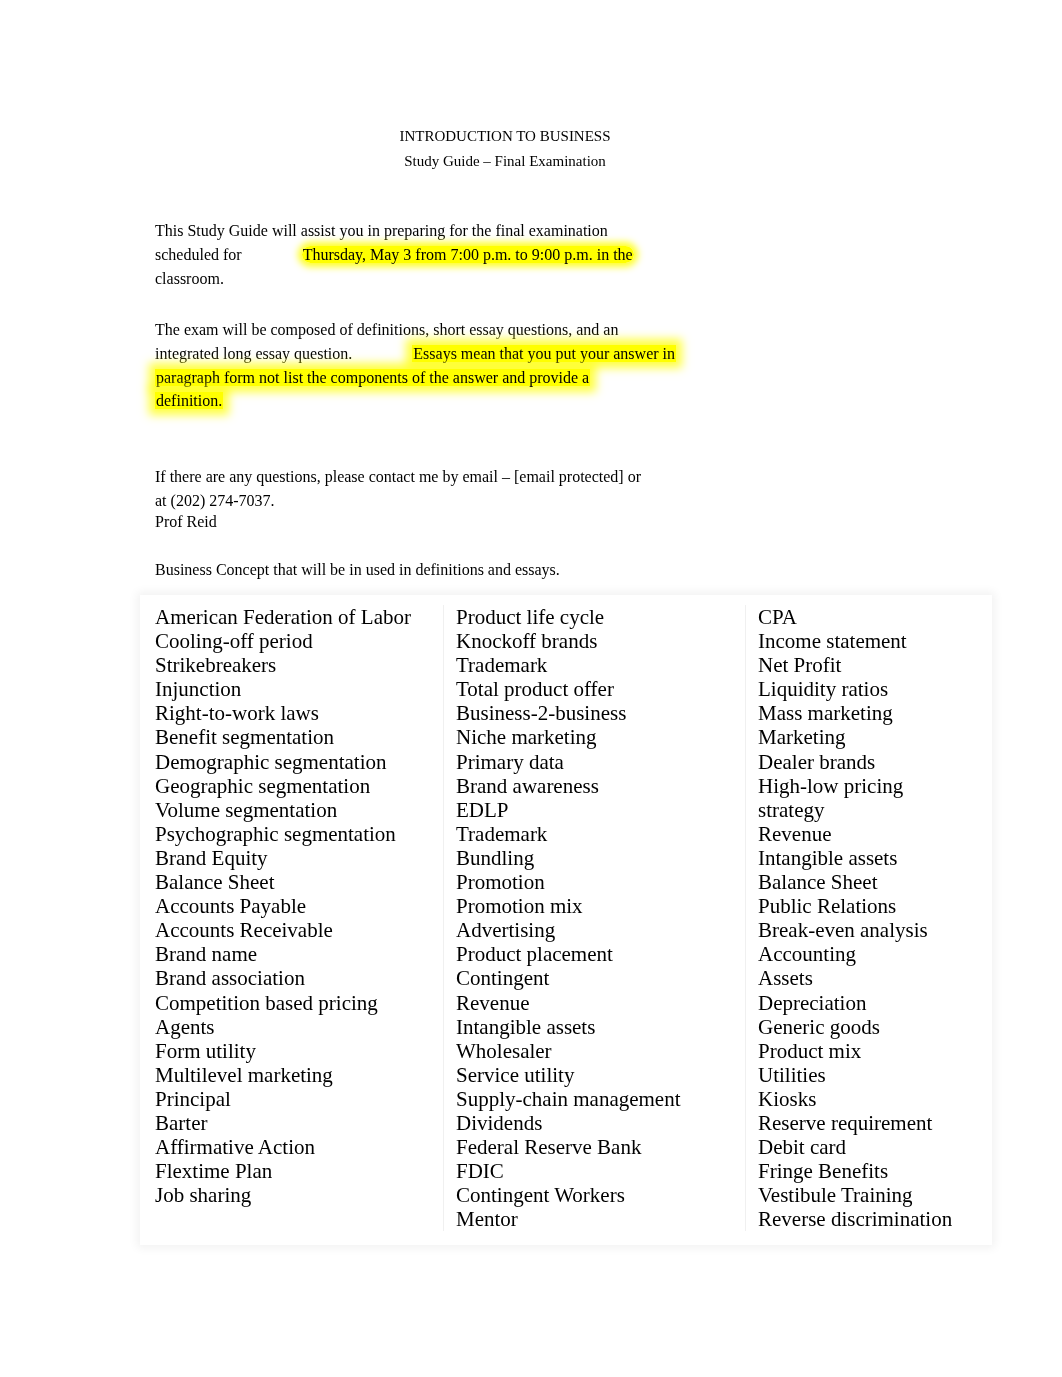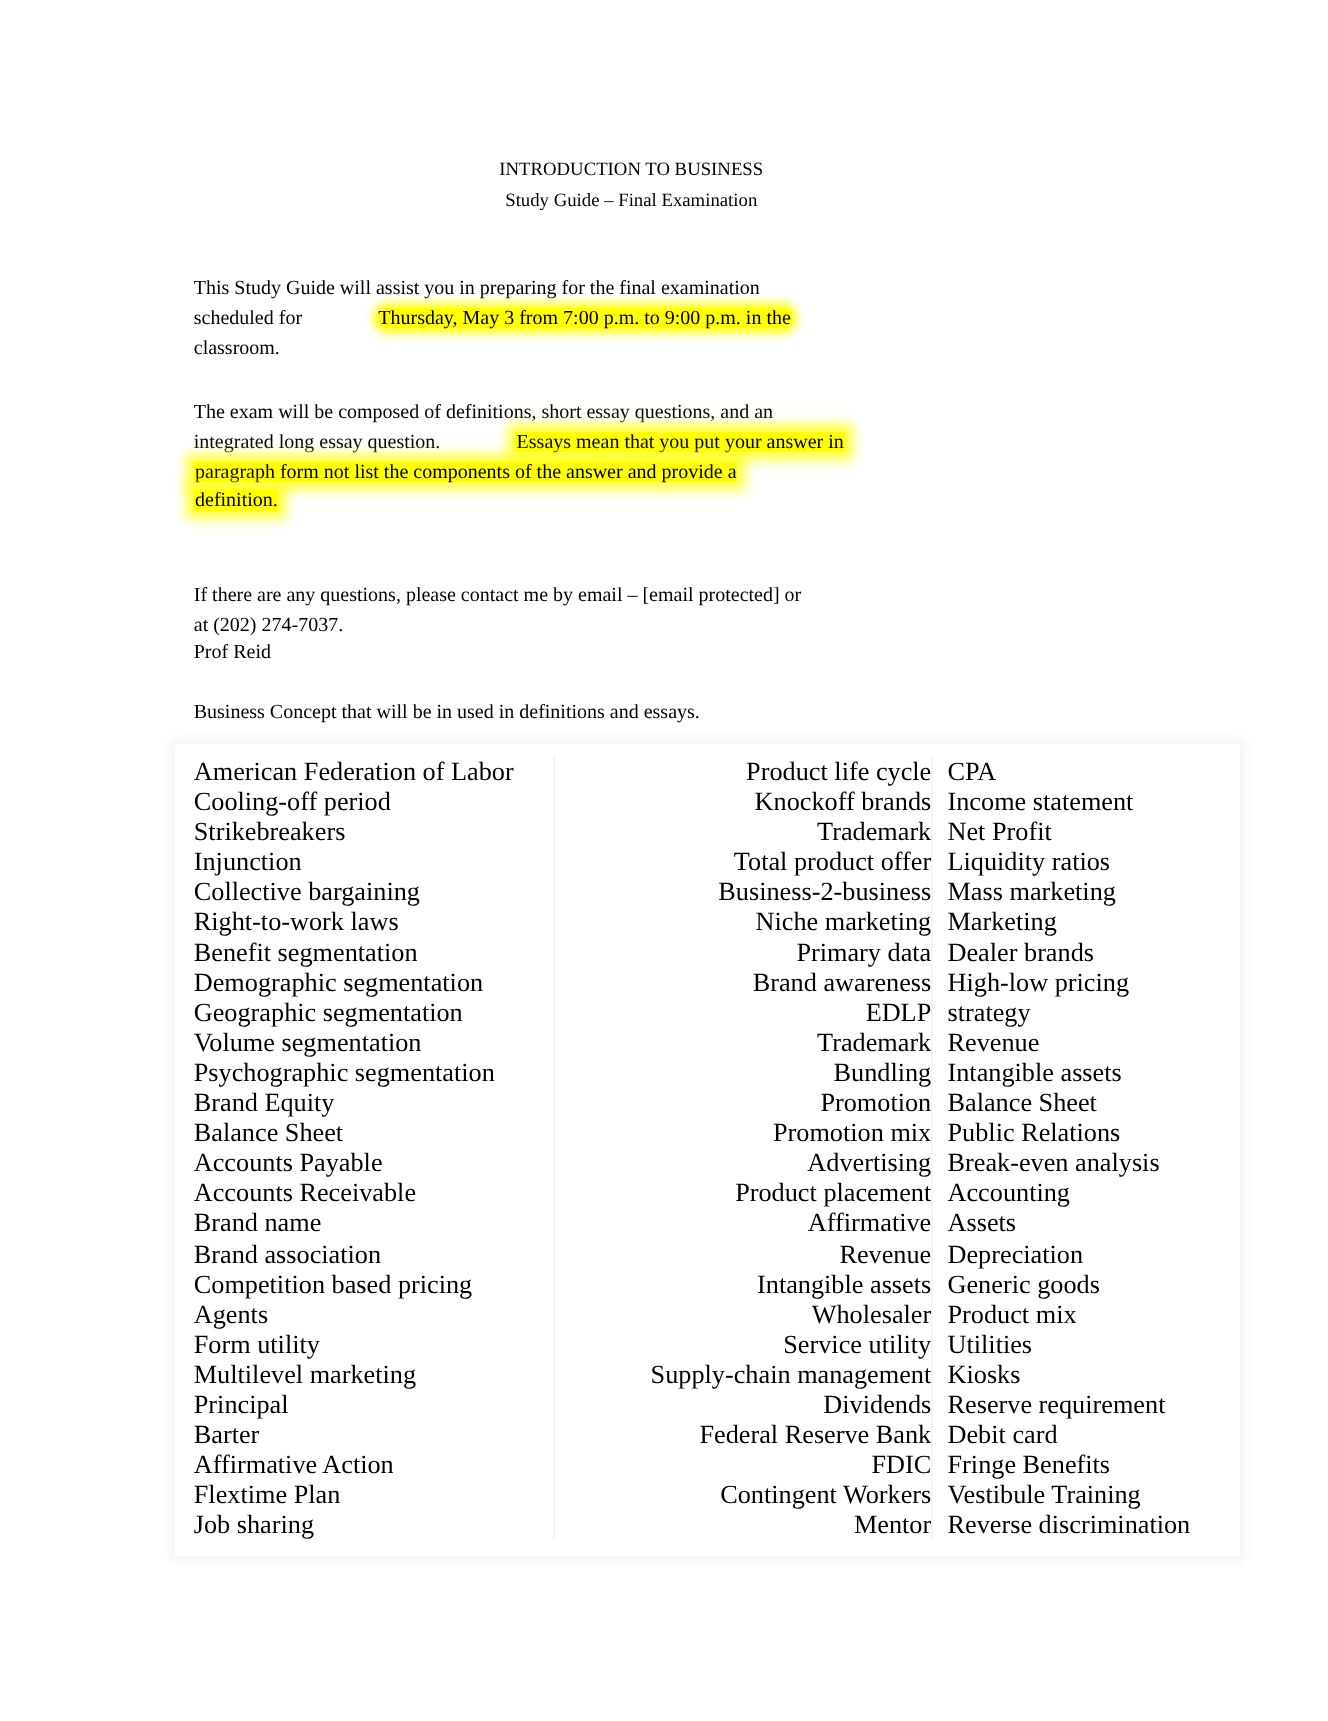--- a/index.html
+++ b/index.html
@@ -78,21 +78,21 @@
     display: flex;
     padding: 10px 0 14px 0;
     box-sizing: border-box;
   }
   .concept-col {
     box-sizing: border-box;
     font-size: 21px;
     line-height: 24.1px;
   }
   .concept-col.c1 { width: 303px; padding-left: 15px; }
-  .concept-col.c2 { width: 302px; padding-left: 12px; border-left: 1px solid #f0f0f0; text-align: right; }
+  .concept-col.c2 { width: 302px; padding-left: 12px; border-left: 1px solid #f0f0f0; }
   .concept-col.c3 { width: 247px; padding-left: 12px; border-left: 1px solid #f0f0f0; }
   .concept-item {
     display: block;
     white-space: nowrap;
   }
 </style>
 </head>
 <body>
 
 <div class="page">
@@ -123,21 +123,20 @@
   <div class="body-text p-signature">Prof Reid</div>
 
   <div class="body-text p-concepts">Business Concept that will be in used in definitions and essays.</div>
 
   <div class="concept-table">
     <div class="concept-col c1">
         <span class="concept-item">American Federation of Labor</span>
         <span class="concept-item">Cooling-off period</span>
         <span class="concept-item">Strikebreakers</span>
         <span class="concept-item">Injunction</span>
-        <span class="concept-item">Collective bargaining</span>
         <span class="concept-item">Right-to-work laws</span>
         <span class="concept-item">Benefit segmentation</span>
         <span class="concept-item">Demographic segmentation</span>
         <span class="concept-item">Geographic segmentation</span>
         <span class="concept-item">Volume segmentation</span>
         <span class="concept-item">Psychographic segmentation</span>
         <span class="concept-item">Brand Equity</span>
         <span class="concept-item">Balance Sheet</span>
         <span class="concept-item">Accounts Payable</span>
         <span class="concept-item">Accounts Receivable</span>
@@ -162,21 +161,21 @@
         <span class="concept-item">Niche marketing</span>
         <span class="concept-item">Primary data</span>
         <span class="concept-item">Brand awareness</span>
         <span class="concept-item">EDLP</span>
         <span class="concept-item">Trademark</span>
         <span class="concept-item">Bundling</span>
         <span class="concept-item">Promotion</span>
         <span class="concept-item">Promotion mix</span>
         <span class="concept-item">Advertising</span>
         <span class="concept-item">Product placement</span>
-        <span class="concept-item">Affirmative</span>
+        <span class="concept-item">Contingent</span>
         <span class="concept-item">Revenue</span>
         <span class="concept-item">Intangible assets</span>
         <span class="concept-item">Wholesaler</span>
         <span class="concept-item">Service utility</span>
         <span class="concept-item">Supply-chain management</span>
         <span class="concept-item">Dividends</span>
         <span class="concept-item">Federal Reserve Bank</span>
         <span class="concept-item">FDIC</span>
         <span class="concept-item">Contingent Workers</span>
         <span class="concept-item">Mentor</span>

